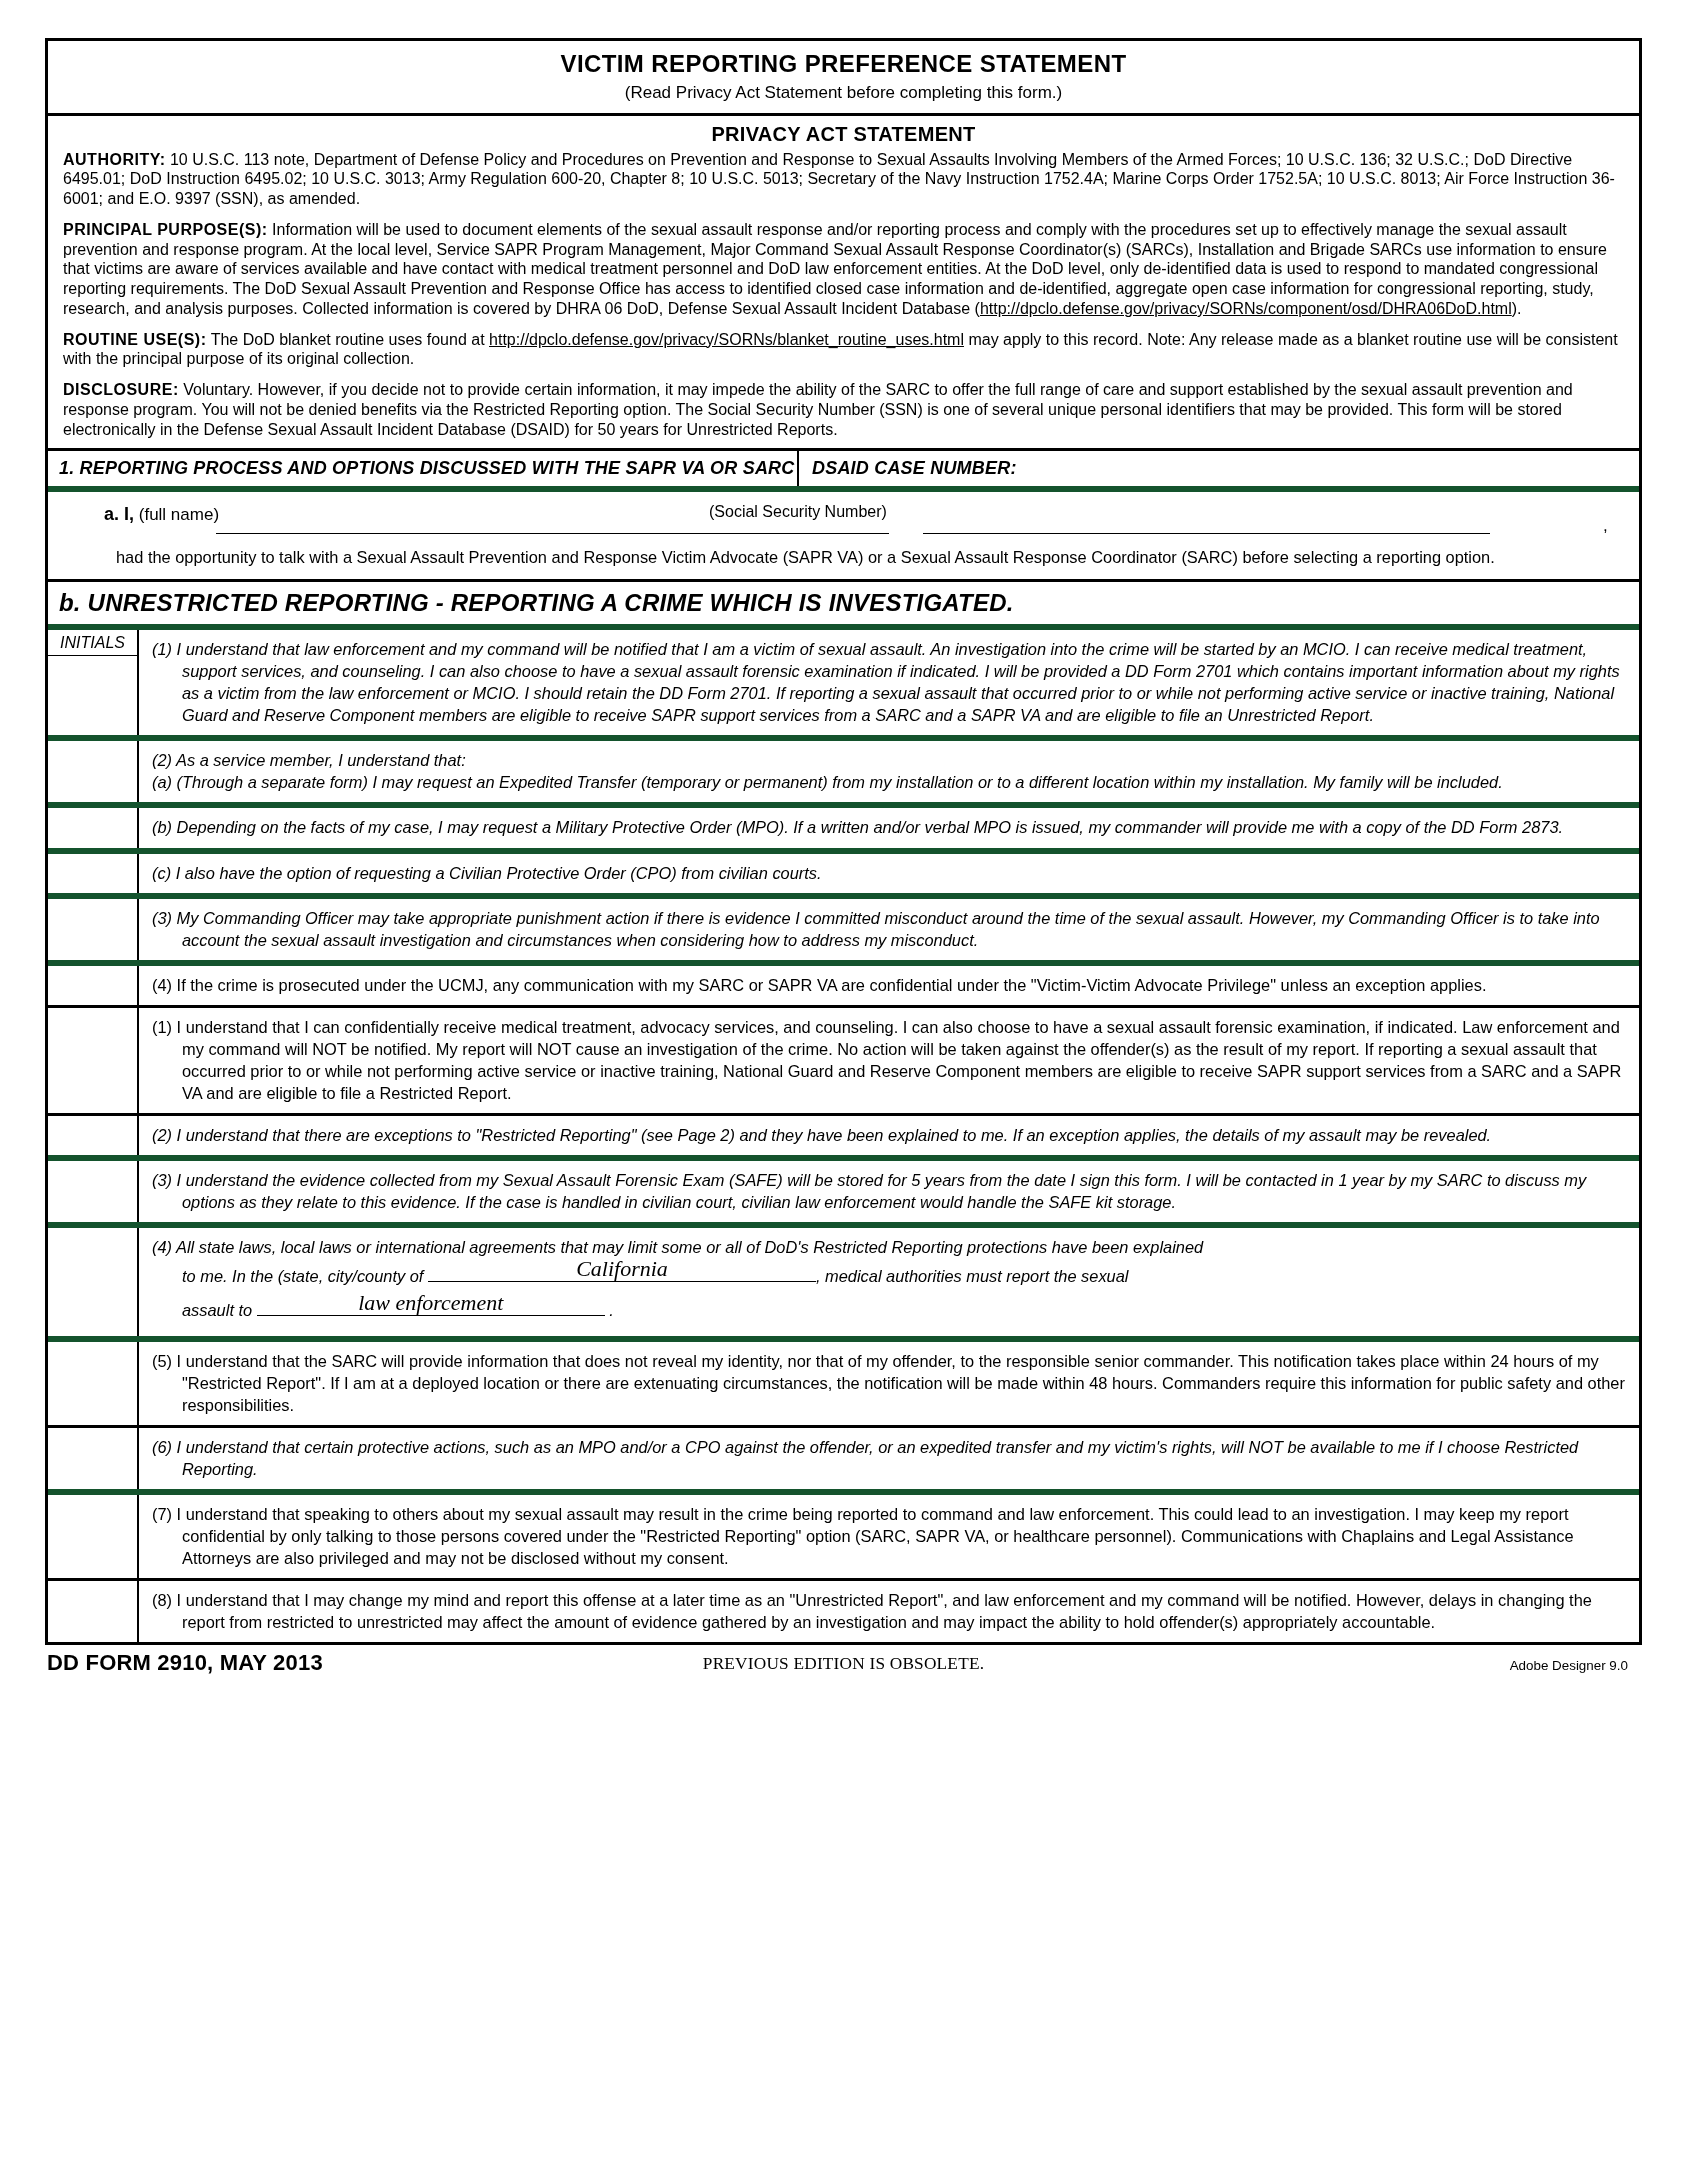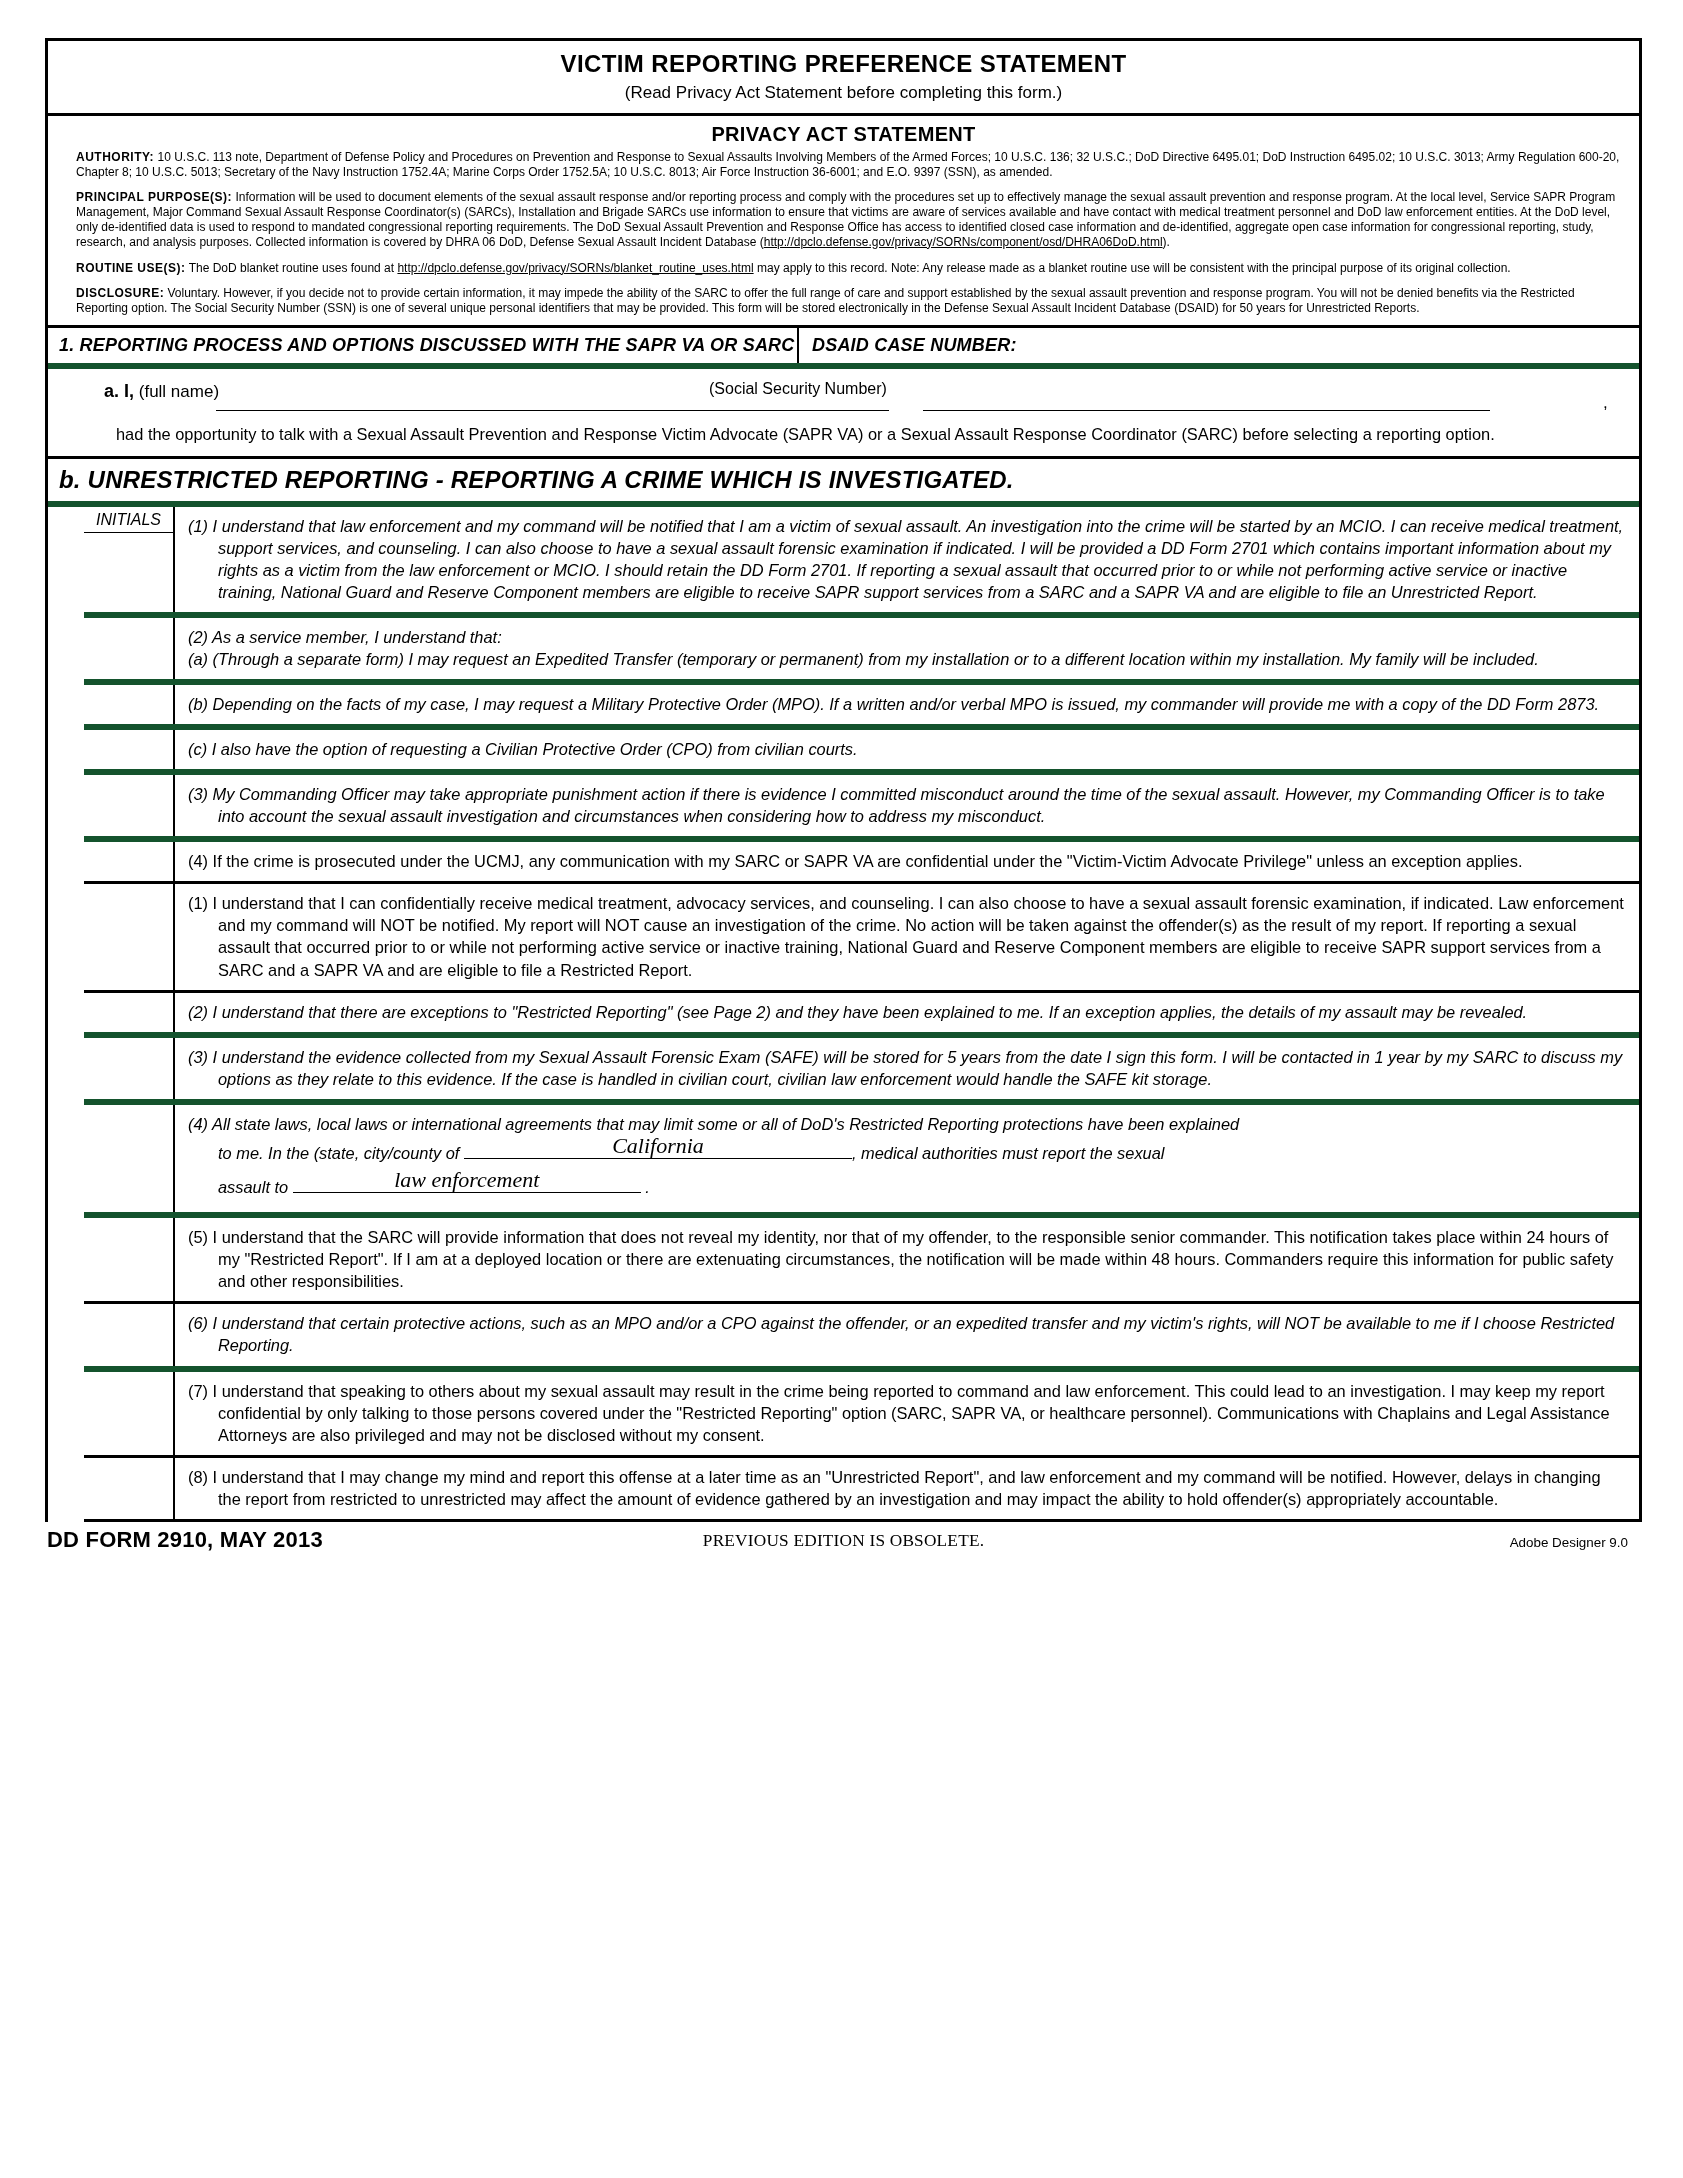--- a/index.html
+++ b/index.html
@@ -51,22 +51,22 @@
   .pas-title {
     text-align: center;
     font-size: 20px;
     font-weight: bold;
     letter-spacing: 0.3px;
     padding: 7px 0 4px 0;
   }
 
   
   .pas-body {
-    padding: 0 11px 9px 28px;
-    font-size: 12px;
+    padding: 0 11px 9px 15px;
+    font-size: 16px;
     line-height: 1.235;
     text-align: left;
   }
   .pas-para {
     margin: 0 0 11px 0;
   }
   .pas-para:last-child { margin-bottom: 0; }
   .lbl {
     font-weight: bold;
     letter-spacing: 0.5px;
@@ -136,21 +136,20 @@
     font-size: 24px;
     font-weight: bold;
     letter-spacing: 0.2px;
     padding: 7px 0 7px 11px;
   }
 
   
   .irow {
     display: flex;
     align-items: stretch;
-    margin-left: 36px;
   }
   .icell {
     flex: 0 0 91px;
     border-right: 2px solid #000;
     box-sizing: border-box;
     min-height: 34px;
   }
   .icell-head {
     text-align: center;
     font-size: 16px;

